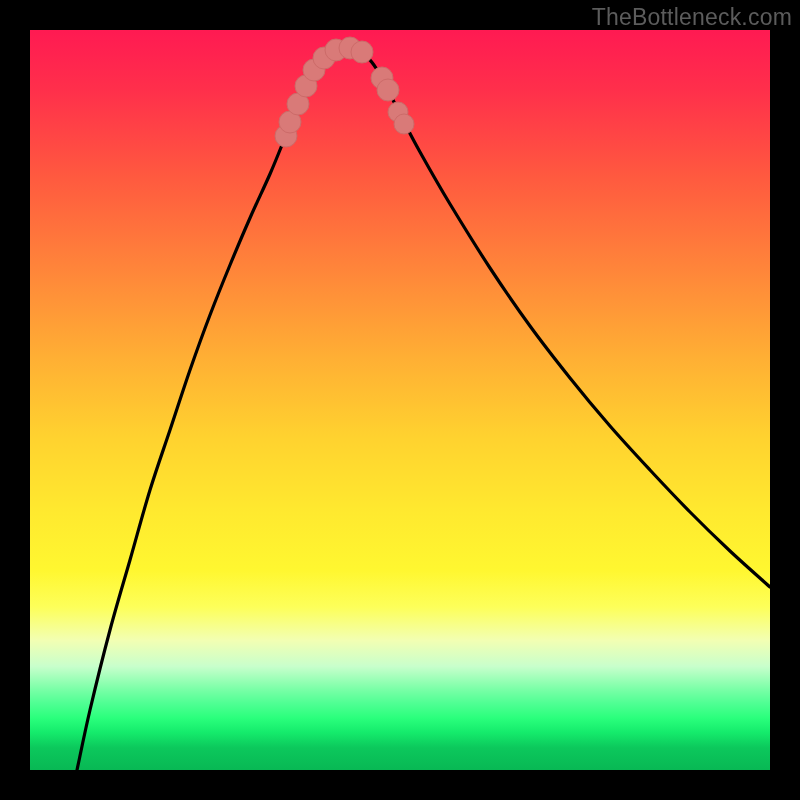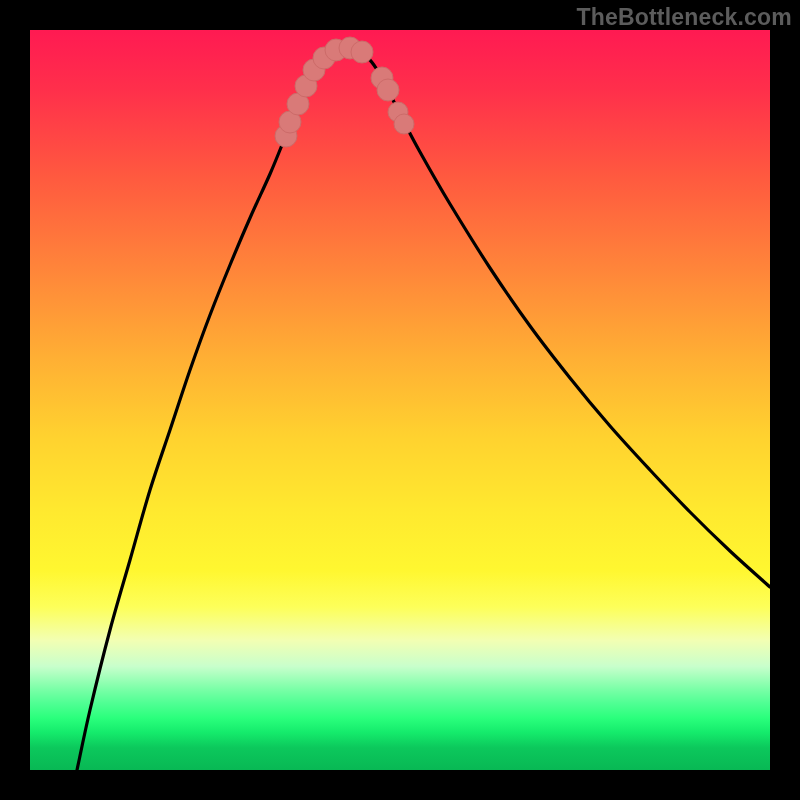--- a/index.html
+++ b/index.html
@@ -45,21 +45,21 @@
       #0cc85c 97%,
       #08b854 100%
     );
   }
   .watermark {
     position: absolute;
     top: 4px;
     right: 8px;
     color: #5c5c5c;
     font-size: 23px;
-    font-weight: 700;
+    font-weight: 400;
     letter-spacing: 0.2px;
     z-index: 10;
   }
   svg.curves {
     position: absolute;
     left: 30px;
     top: 30px;
     width: 740px;
     height: 740px;
     z-index: 5;

